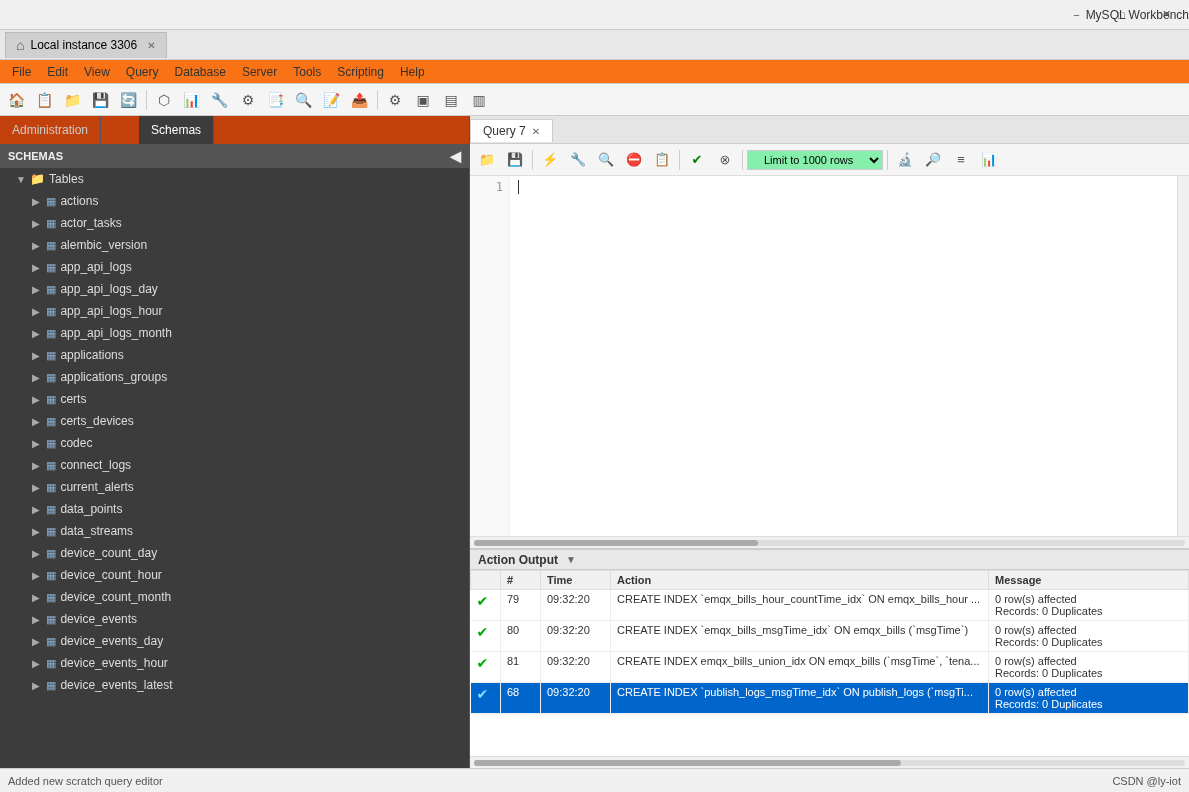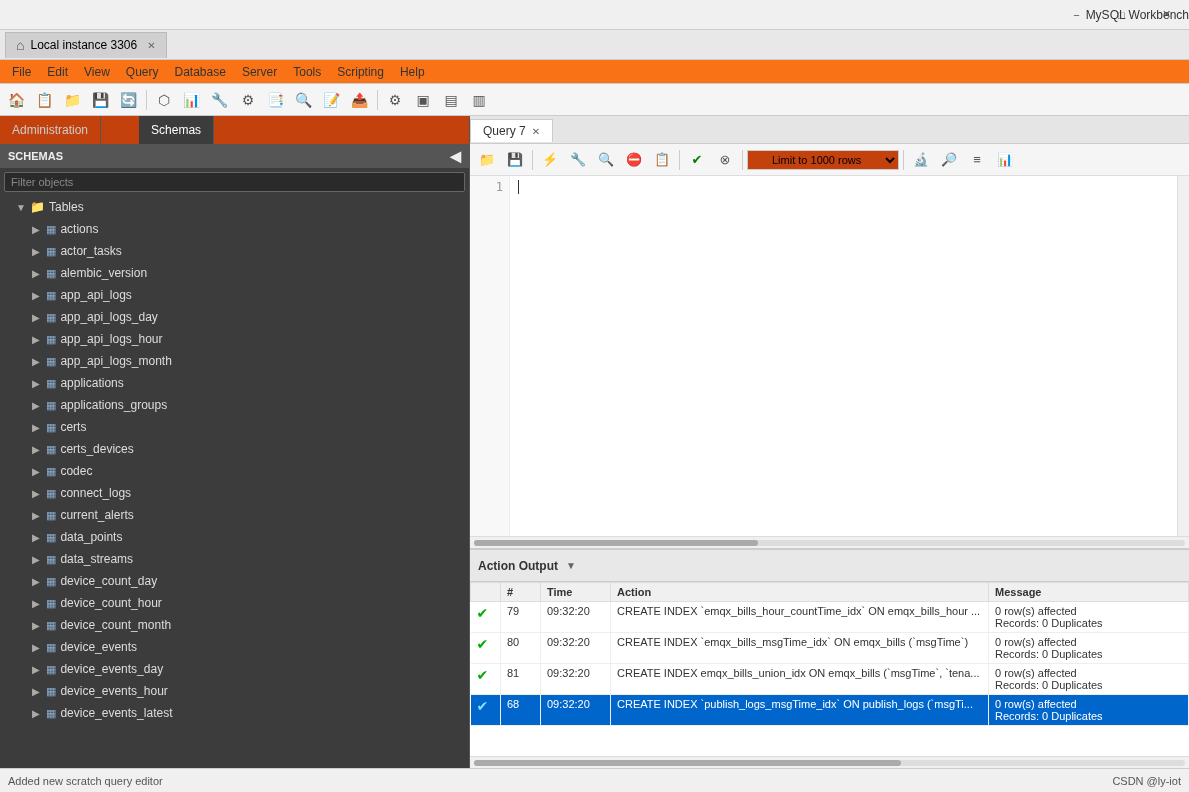--- a/index.html
+++ b/index.html
@@ -216,23 +216,23 @@
       justify-content: center;
       cursor: pointer;
       border: 1px solid transparent;
       border-radius: 2px;
       font-size: 13px;
       color: #555;
     }
     .q-sep { width: 1px; height: 20px; background: #ccc; margin: 0 2px; }
     .limit-select {
       font-size: 11px;
-      padding: 2px 20px;
+      padding: 2px 12px;
       border: 1px solid #ccc;
-      background: #c2410c;
+      background: #86efac;
       cursor: pointer;
     }
 
     
     .editor-area {
       flex: 1;
       background: white;
       position: relative;
       display: flex;
       overflow: hidden;
@@ -278,21 +278,21 @@
 
     
     .action-output {
       height: 220px;
       border-top: 2px solid #ccc;
       display: flex;
       flex-direction: column;
     }
     .action-output-header {
       background: #e8e8e8;
-      height: 32px;
+      height: 20px;
       display: flex;
       align-items: center;
       padding: 0 8px;
       border-bottom: 1px solid #ccc;
       gap: 8px;
     }
     .action-output-title {
       font-size: 12px;
       font-weight: bold;
       color: #333;
@@ -407,23 +407,20 @@
       <div class="panel-tab">
         <span>Administration</span>
       </div>
       <div class="panel-tab active">
         <span>Schemas</span>
       </div>
     </div>
     <div class="schemas-header">
       <span>SCHEMAS</span>
       <span style="font-size:14px; cursor:pointer;">◀</span>
-    </div>
-    <div class="filter-row">
-      <input class="filter-input" type="text" placeholder="Filter objects" style="">
     </div>
     <div class="tree-container">
 
       <div class="tree-item tables-header" style="padding-left: 16px;">
         <span class="arrow">▼</span>
         <span style="margin-right:4px; font-size:12px;">📁</span>
         <span>Tables</span>
       </div>
 
       <div id="table-list">

